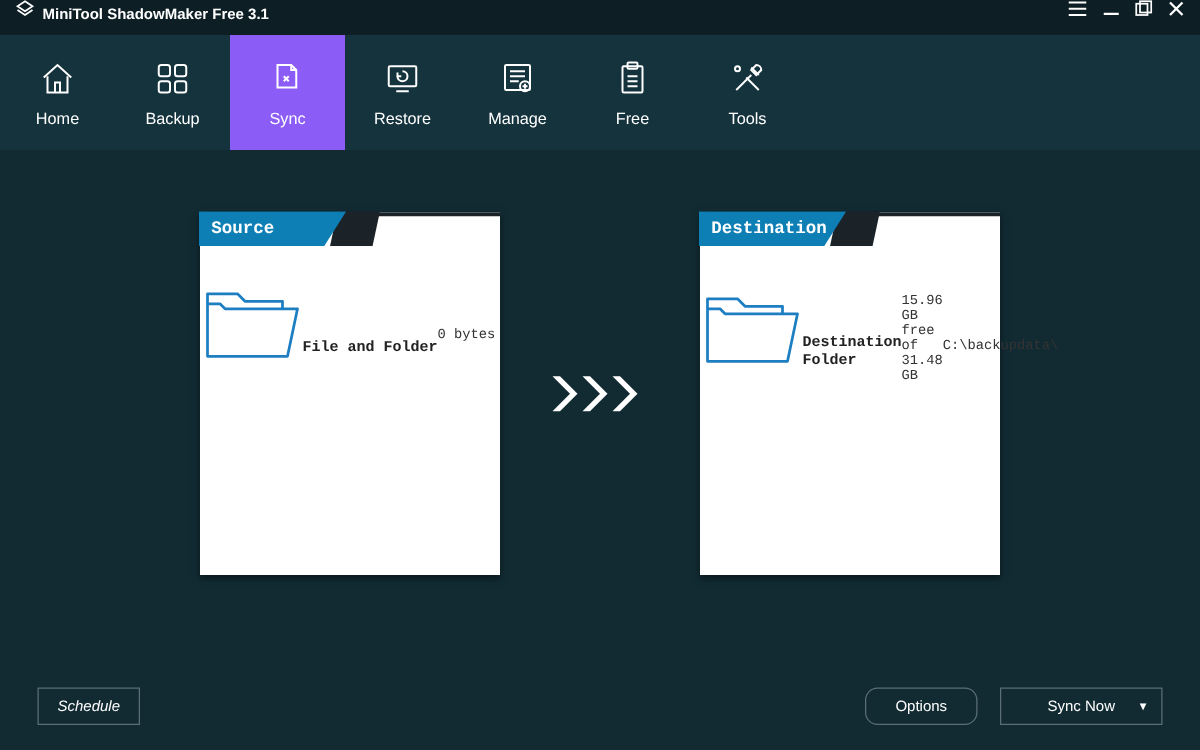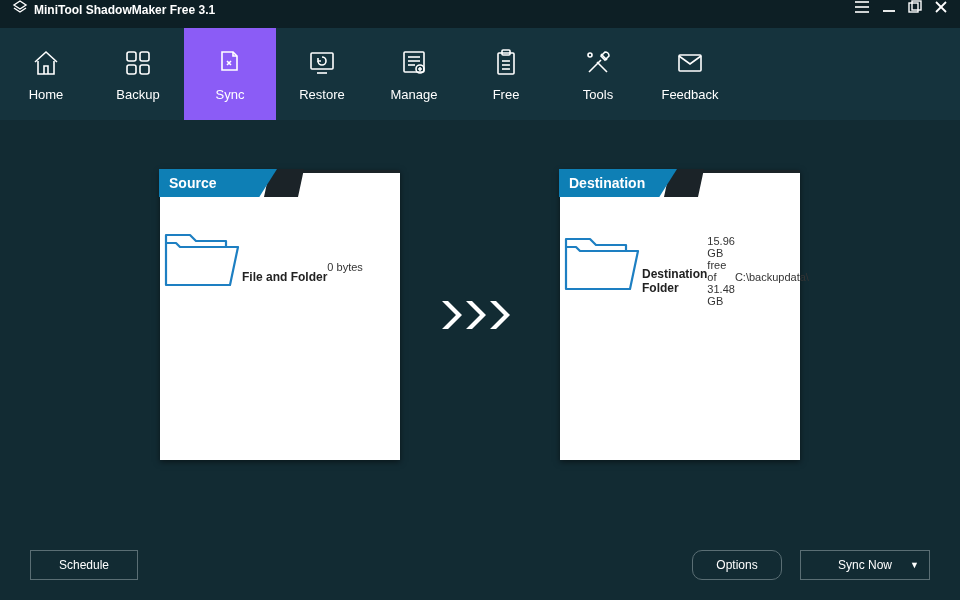--- a/index.html
+++ b/index.html
@@ -38,20 +38,21 @@
     cursor: pointer;
     color: #fff;
   }
   .nav-item.active { background: #8b5cf6; }
   .nav-label { font-size: 13px; }
   .nav-icon { display: flex; align-items: center; justify-content: center; height: 32px; }
 
   .main {
     position: relative;
     height: 410px;
+    font-family: Liberation Mono, monospace;
   }
   .cards {
     display: flex;
     justify-content: center;
     align-items: center;
     gap: 40px;
     padding-top: 50px;
   }
   .card {
     width: 240px;
@@ -127,21 +128,21 @@
     height: 30px;
     border: 1px solid #5a6e74;
     background: transparent;
     color: #fff;
     font-size: 12px;
     display: flex;
     align-items: center;
     justify-content: center;
     cursor: pointer;
   }
-  .btn-sched { width: 108px; }
+  .btn-sched { width: 82px; font-style: italic; }
   .btn-opt { width: 90px; margin-left: auto; border-radius: 10px; }
   .btn-sync {
     width: 130px;
     margin-left: 18px;
     position: relative;
     justify-content: center;
   }
   .btn-sync .caret {
     position: absolute;
     right: 10px;
@@ -260,29 +261,20 @@
     <span class="nav-icon">
       <svg width="30" height="30" viewBox="0 0 30 30" fill="none" stroke="#fff" stroke-width="1.6">
           <path d="M6 24 L18 12"></path>
           <path d="M18 6 L24 12"></path>
           <path d="M22 4 A4 4 0 0 1 26 8 L22 12 L18 8 Z"></path>
           <path d="M24 24 L14 14"></path>
           <circle cx="7" cy="7" r="2"></circle>
         </svg>
     </span>
     <span class="nav-label">Tools</span>
-  </div>
-  <div class="nav-item">
-    <span class="nav-icon">
-      <svg width="30" height="30" viewBox="0 0 30 30" fill="none" stroke="#fff" stroke-width="1.6">
-          <rect x="4" y="7" width="22" height="16" rx="1"></rect>
-          <path d="M4 8 L15 16 L26 8"></path>
-        </svg>
-    </span>
-    <span class="nav-label">Feedback</span>
   </div>
 </div>
 
 <div class="main">
   <div class="cards">
 
     <div class="card">
       <div class="card-topborder"></div>
       <div class="card-angled"></div>
       <div class="card-header">Source</div>

